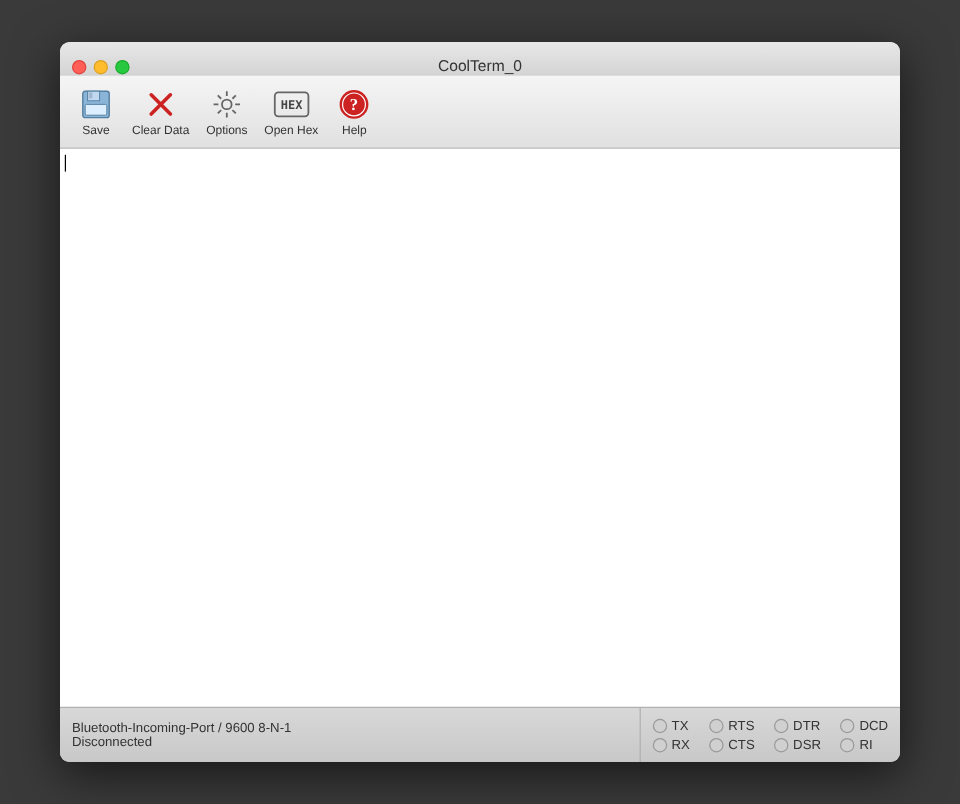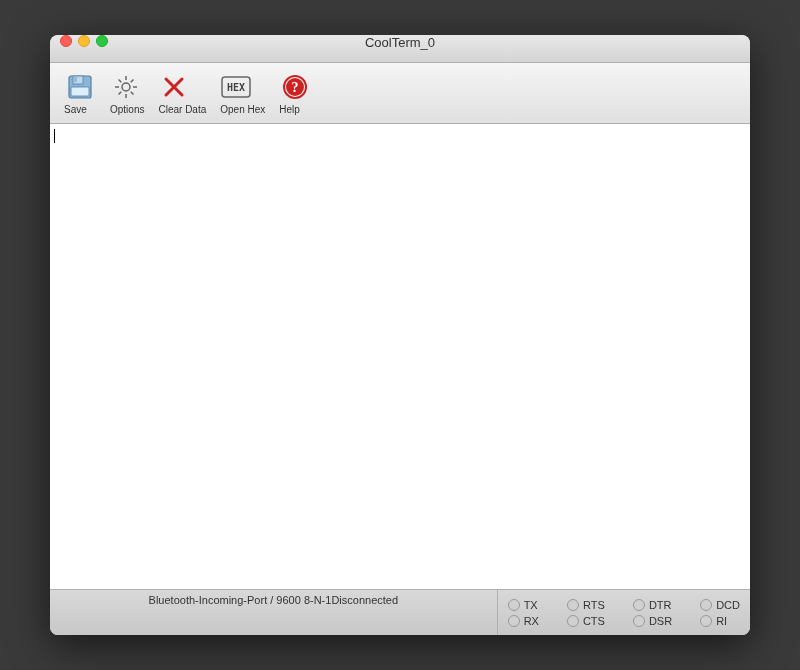--- a/index.html
+++ b/index.html
@@ -20,21 +20,21 @@
       box-shadow: 0 10px 40px rgba(0,0,0,0.6);
       display: flex;
       flex-direction: column;
       overflow: hidden;
     }
     
     .titlebar {
       background: linear-gradient(to bottom, #e8e8e8, #d4d4d4);
       height: 28px;
       display: flex;
-      align-items: flex-start;
+      align-items: flex-end;
       justify-content: center;
       border-bottom: 1px solid #b0b0b0;
       position: relative;
       border-radius: 8px 8px 0 0;
     }
     .traffic-lights {
       position: absolute;
       left: 10px;
       display: flex;
       gap: 6px;
@@ -59,20 +59,21 @@
       background: linear-gradient(to bottom, #f5f5f5, #e0e0e0);
       border-bottom: 1px solid #b0b0b0;
       display: flex;
       align-items: center;
       padding: 4px 8px;
       gap: 2px;
     }
     .toolbar-btn {
       display: flex;
       flex-direction: column;
+      align-items: center;
       padding: 4px 6px;
       cursor: pointer;
       border-radius: 4px;
       min-width: 44px;
     }
     .toolbar-btn.disabled {
       opacity: 0.4;
       cursor: default;
     }
     .toolbar-btn .icon-area {
@@ -117,30 +118,30 @@
       border-top: 1px solid #b0b0b0;
       display: flex;
       align-items: stretch;
       height: 46px;
       font-size: 11px;
       color: #333;
     }
     .status-left {
       flex: 1;
       display: flex;
-      flex-direction: row;
+      flex-direction: column;
       justify-content: center;
       padding: 4px 10px;
       border-right: 1px solid #b0b0b0;
     }
     .status-right {
       display: flex;
       align-items: center;
       padding: 4px 10px;
-      gap: 28px;
+      gap: 16px;
     }
     .indicator-group {
       display: flex;
       flex-direction: column;
       gap: 4px;
     }
     .indicator-row {
       display: flex;
       align-items: center;
       gap: 4px;
@@ -181,20 +182,30 @@
           <rect x="3" y="3" width="22" height="22" rx="2" fill="#8ab4d8" stroke="#5580a0" stroke-width="1.2"></rect>
           <rect x="7" y="3" width="10" height="8" rx="0" fill="#c0d8f0" stroke="#5580a0" stroke-width="0.8"></rect>
           <rect x="8" y="4" width="3" height="5" rx="0" fill="#a0b8d0"></rect>
           <rect x="5" y="14" width="18" height="9" rx="1" fill="#ddeeff" stroke="#5580a0" stroke-width="0.8"></rect>
         </svg>
       </div>
       <span class="btn-label">Save</span>
     </div>
 
 
+
+    <div class="toolbar-btn">
+      <div class="icon-area">
+        <svg width="28" height="28" viewBox="0 0 28 28">
+          <line x1="6" y1="6" x2="22" y2="22" stroke="#cc2222" stroke-width="3" stroke-linecap="round"></line>
+          <line x1="22" y1="6" x2="6" y2="22" stroke="#cc2222" stroke-width="3" stroke-linecap="round"></line>
+        </svg>
+      </div>
+      <span class="btn-label">Clear Data</span>
+    </div>
 
     <div class="toolbar-btn">
       <div class="icon-area">
         <svg width="28" height="28" viewBox="0 0 28 28">
           <circle cx="14" cy="14" r="4" fill="none" stroke="#666" stroke-width="1.5"></circle>
           <g stroke="#666" stroke-width="1.5">
             <line x1="14" y1="3" x2="14" y2="7"></line>
             <line x1="14" y1="21" x2="14" y2="25"></line>
             <line x1="3" y1="14" x2="7" y2="14"></line>
             <line x1="21" y1="14" x2="25" y2="14"></line>
@@ -203,30 +214,20 @@
             <line x1="21.5" y1="6.5" x2="18.7" y2="9.3"></line>
             <line x1="9.3" y1="18.7" x2="6.5" y2="21.5"></line>
           </g>
         </svg>
       </div>
       <span class="btn-label">Options</span>
     </div>
 
     <div class="toolbar-btn">
       <div class="icon-area">
-        <svg width="28" height="28" viewBox="0 0 28 28">
-          <line x1="6" y1="6" x2="22" y2="22" stroke="#cc2222" stroke-width="3" stroke-linecap="round"></line>
-          <line x1="22" y1="6" x2="6" y2="22" stroke="#cc2222" stroke-width="3" stroke-linecap="round"></line>
-        </svg>
-      </div>
-      <span class="btn-label">Clear Data</span>
-    </div>
-
-    <div class="toolbar-btn">
-      <div class="icon-area">
         <svg width="32" height="28" viewBox="0 0 32 28">
           <rect x="2" y="4" width="28" height="20" rx="3" fill="none" stroke="#666" stroke-width="1.5"></rect>
           <text x="16" y="18" text-anchor="middle" font-family="monospace" font-size="10" font-weight="bold" fill="#444">HEX</text>
         </svg>
       </div>
       <span class="btn-label">Open Hex</span>
     </div>
 
     <div class="toolbar-btn">
       <div class="icon-area">

